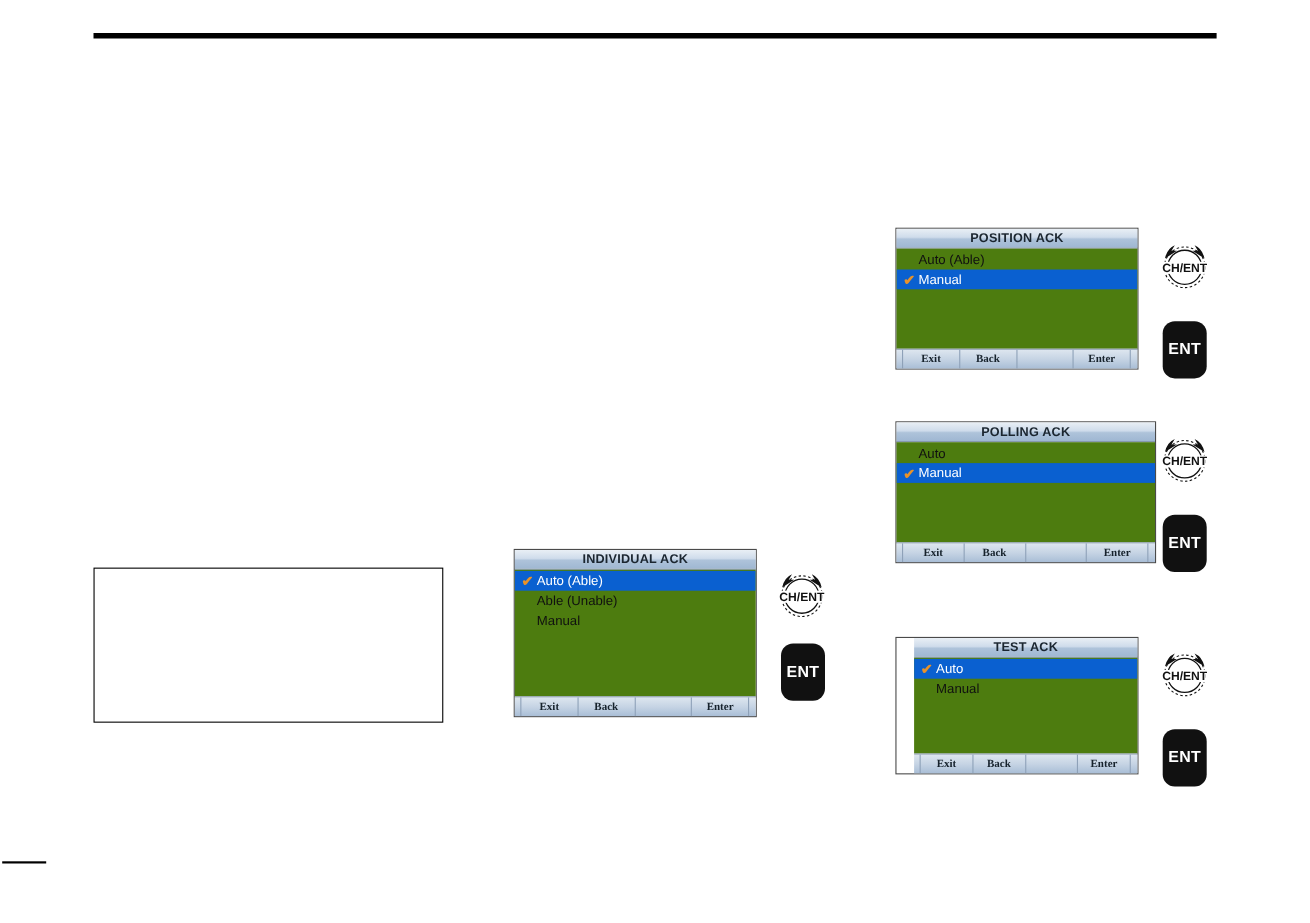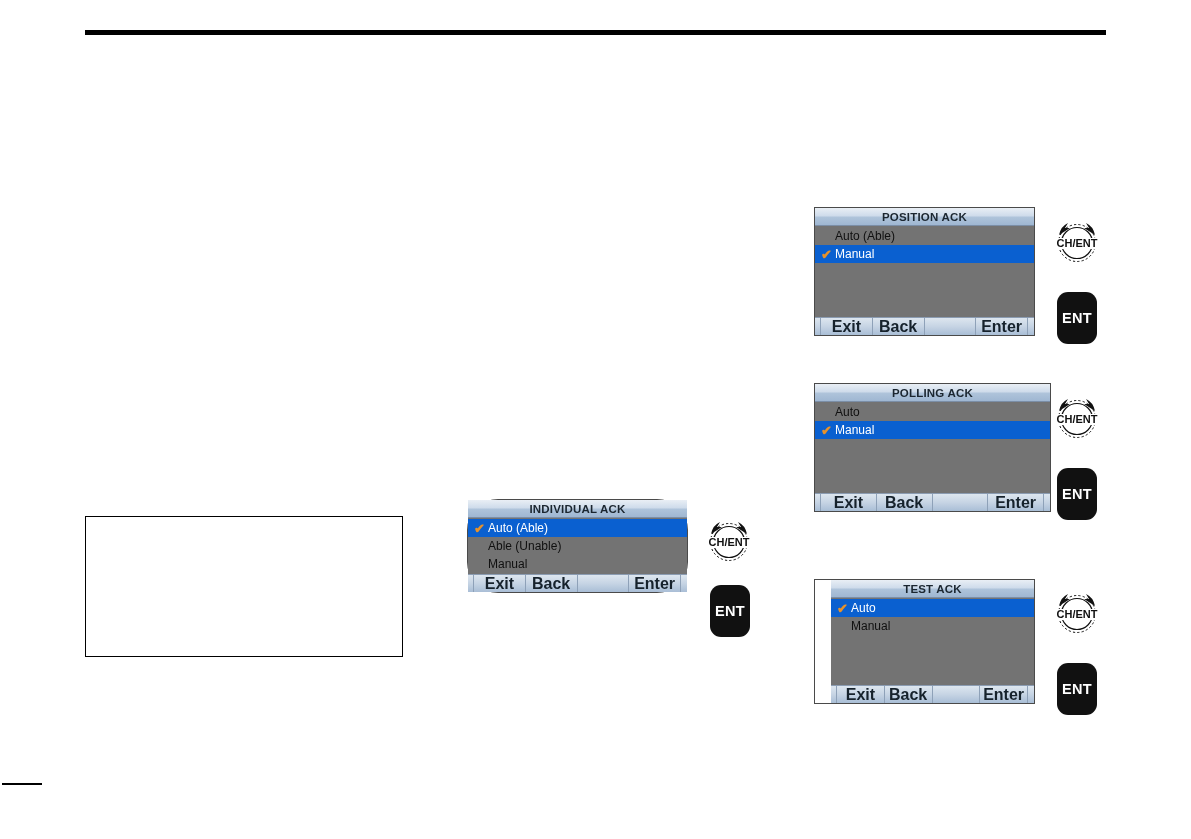--- a/index.html
+++ b/index.html
@@ -60,21 +60,21 @@
     color: #1b2630;
     font-size: 11.5px;
     font-weight: bold;
     display: flex;
     align-items: center;
     justify-content: center;
     letter-spacing: 0.2px;
   }
   .lcd-list {
     flex: 1 1 auto;
-    background: #737373;
+    background: #4d7c0f;
     padding-top: 1px;
     overflow: hidden;
   }
   .lcd-row {
     height: 18px;
     display: flex;
     align-items: center;
     font-size: 12px;
     color: #101010;
     padding-left: 4px;
@@ -101,28 +101,29 @@
   }
   .lcd-footer {
     flex: 0 0 17px;
     height: 17px;
     display: flex;
     background: linear-gradient(to bottom, #dde6ef 0%, #c6d4e4 50%, #a9bed6 100%);
     border-top: 1px solid #8b9cb2;
   }
   .lcd-fkey {
     flex: 1 1 0;
-    font-size: 16px;
+    font-size: 10px;
     font-weight: bold;
     color: #16222c;
     display: flex;
     align-items: center;
     justify-content: center;
     border-right: 1px solid #8ea1b8;
     box-sizing: border-box;
+    font-family: Liberation Serif, serif;
   }
   .lcd-fkey:last-child { border-right: none; }
   .lcd-fkey.edge { flex: 0 0 6px; }
 
   
   .dial-icon {
     position: absolute;
     width: 52px;
     height: 50px;
   }
@@ -141,21 +142,21 @@
     letter-spacing: 0.3px;
   }
 </style>
 </head>
 <body>
 
 <div class="header-rule"></div>
 <div class="footer-rule"></div>
 <div class="note-box"></div>
 
-<div class="lcd" style="left:467px; top:499px; width:221px; height:94px;border-radius:31px;">
+<div class="lcd" style="left:467px; top:499px; width:221px; height:153px;">
   <div class="lcd-title">INDIVIDUAL ACK</div>
   <div class="lcd-list">
     <div class="lcd-row selected">
       <span class="lcd-check">✔</span>
       <span class="lcd-label">Auto (Able)</span>
     </div>
     <div class="lcd-row">
       <span class="lcd-check">✔</span>
       <span class="lcd-label">Able (Unable)</span>
     </div>

